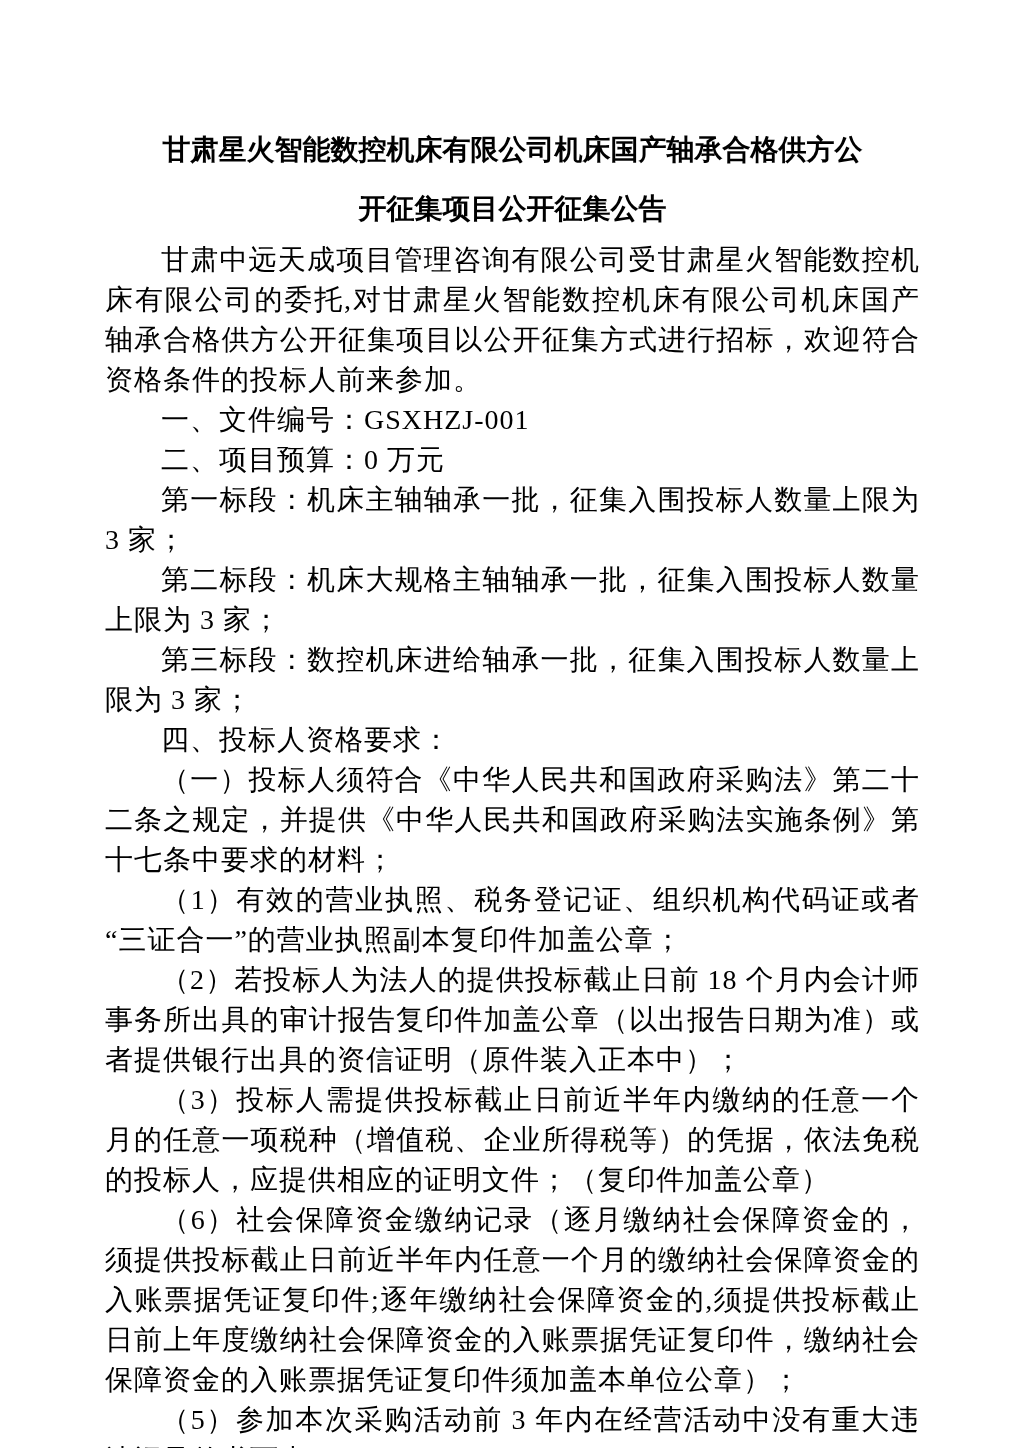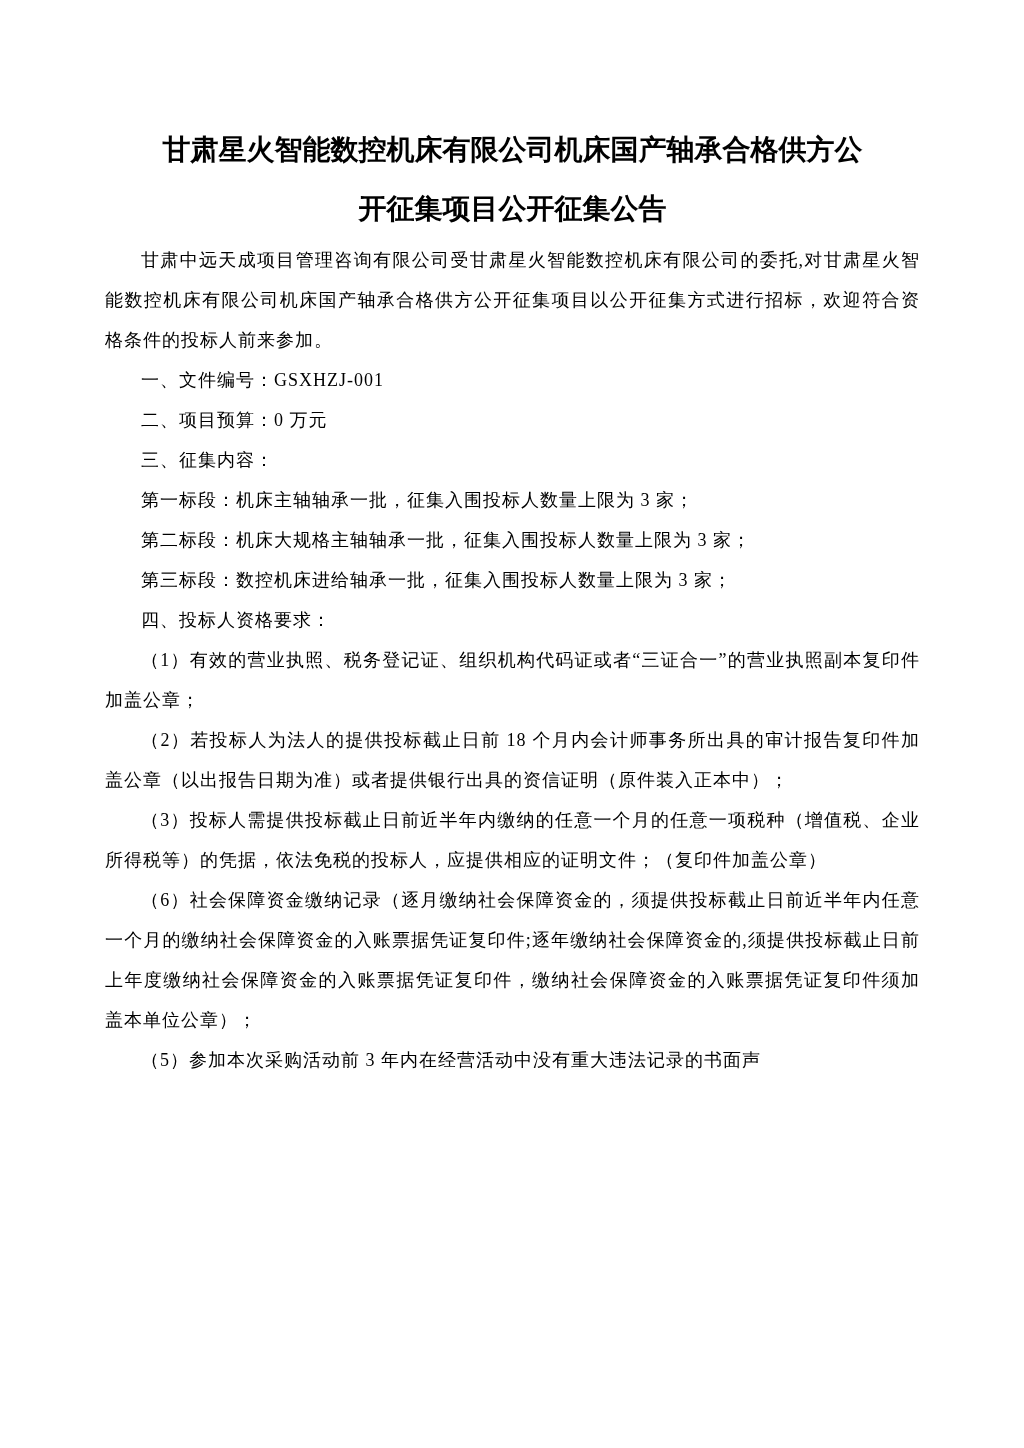--- a/index.html
+++ b/index.html
@@ -21,21 +21,21 @@
     font-size: 28px;
     font-weight: bold;
     line-height: 59px;
     text-align: center;
     max-width: 712px;
     margin: 0 auto 2px auto;
     letter-spacing: 0;
     word-break: break-all;
   }
   .para {
-    font-size: 18px;
+    font-size: 28px;
     line-height: 40px;
     margin: 0;
     text-align: justify;
     text-indent: 2em;
     letter-spacing: 1px;
     word-break: break-all;
     font-weight: normal;
   }
   .para.bold {
     font-weight: normal;
@@ -47,31 +47,31 @@
 <div class="page">
 
   <h1 class="doc-title">甘肃星火智能数控机床有限公司机床国产轴承合格供方公开征集项目公开征集公告</h1>
 
   <p class="para">甘肃中远天成项目管理咨询有限公司受甘肃星火智能数控机床有限公司的委托,对甘肃星火智能数控机床有限公司机床国产轴承合格供方公开征集项目以公开征集方式进行招标，欢迎符合资格条件的投标人前来参加。</p>
 
   <p class="para bold">一、文件编号：GSXHZJ-001</p>
 
   <p class="para bold">二、项目预算：0 万元</p>
 
-  <p class="para bold">三、征集内容：</p>
 
   <p class="para bold">第一标段：机床主轴轴承一批，征集入围投标人数量上限为 3 家；</p>
 
   <p class="para bold">第二标段：机床大规格主轴轴承一批，征集入围投标人数量上限为 3 家；</p>
 
   <p class="para bold">第三标段：数控机床进给轴承一批，征集入围投标人数量上限为 3 家；</p>
 
 
   <p class="para bold">四、投标人资格要求：</p>
 
+  <p class="para">（一）投标人须符合《中华人民共和国政府采购法》第二十二条之规定，并提供《中华人民共和国政府采购法实施条例》第十七条中要求的材料；</p>
 
   <p class="para">（1）有效的营业执照、税务登记证、组织机构代码证或者“三证合一”的营业执照副本复印件加盖公章；</p>
 
   <p class="para">（2）若投标人为法人的提供投标截止日前 18 个月内会计师事务所出具的审计报告复印件加盖公章（以出报告日期为准）或者提供银行出具的资信证明（原件装入正本中）；</p>
 
   <p class="para">（3）投标人需提供投标截止日前近半年内缴纳的任意一个月的任意一项税种（增值税、企业所得税等）的凭据，依法免税的投标人，应提供相应的证明文件；（复印件加盖公章）</p>
 
   <p class="para">（6）社会保障资金缴纳记录（逐月缴纳社会保障资金的，须提供投标截止日前近半年内任意一个月的缴纳社会保障资金的入账票据凭证复印件;逐年缴纳社会保障资金的,须提供投标截止日前上年度缴纳社会保障资金的入账票据凭证复印件，缴纳社会保障资金的入账票据凭证复印件须加盖本单位公章）；</p>
 
   <p class="para">（5）参加本次采购活动前 3 年内在经营活动中没有重大违法记录的书面声</p>

